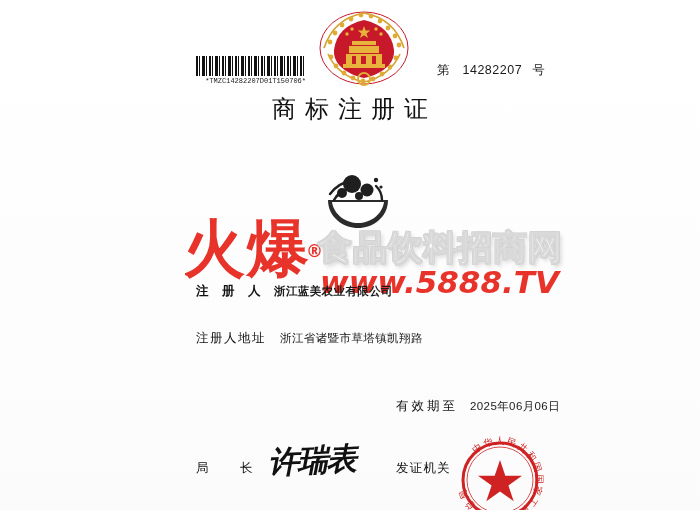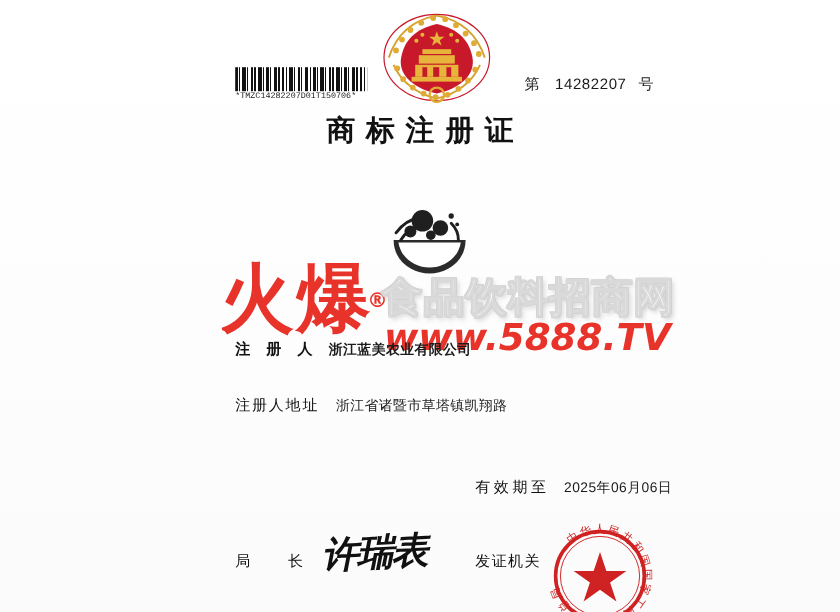--- a/index.html
+++ b/index.html
@@ -27,21 +27,21 @@
     top: 26px;
     left: 0;
     width: 700px;
     height: 70px;
   }
   .barcode-wrap {
     position: absolute;
     left: 196px;
     top: 30px;
     width: 110px;
-    text-align: left;
+    text-align: right;
   }
   .barcode {
     height: 20px;
     width: 110px;
     background:
       repeating-linear-gradient(90deg,
         #111 0px, #111 2px, #fff 2px, #fff 3px,
         #111 3px, #111 4px, #fff 4px, #fff 6px,
         #111 6px, #111 9px, #fff 9px, #fff 10px,
         #111 10px, #111 11px, #fff 11px, #fff 13px);
@@ -81,21 +81,21 @@
 
   
   .title {
     position: absolute;
     top: 93px;
     left: 0;
     width: 700px;
     text-align: center;
     font-family: "DejaVu Serif", serif;
     font-size: 24px;
-    font-weight: bold;
+    font-weight: normal;
     letter-spacing: 9px;
     color: #111;
     text-indent: 9px;
   }
 
   
   .mark {
     position: absolute;
     left: 318px;
     top: 160px;

